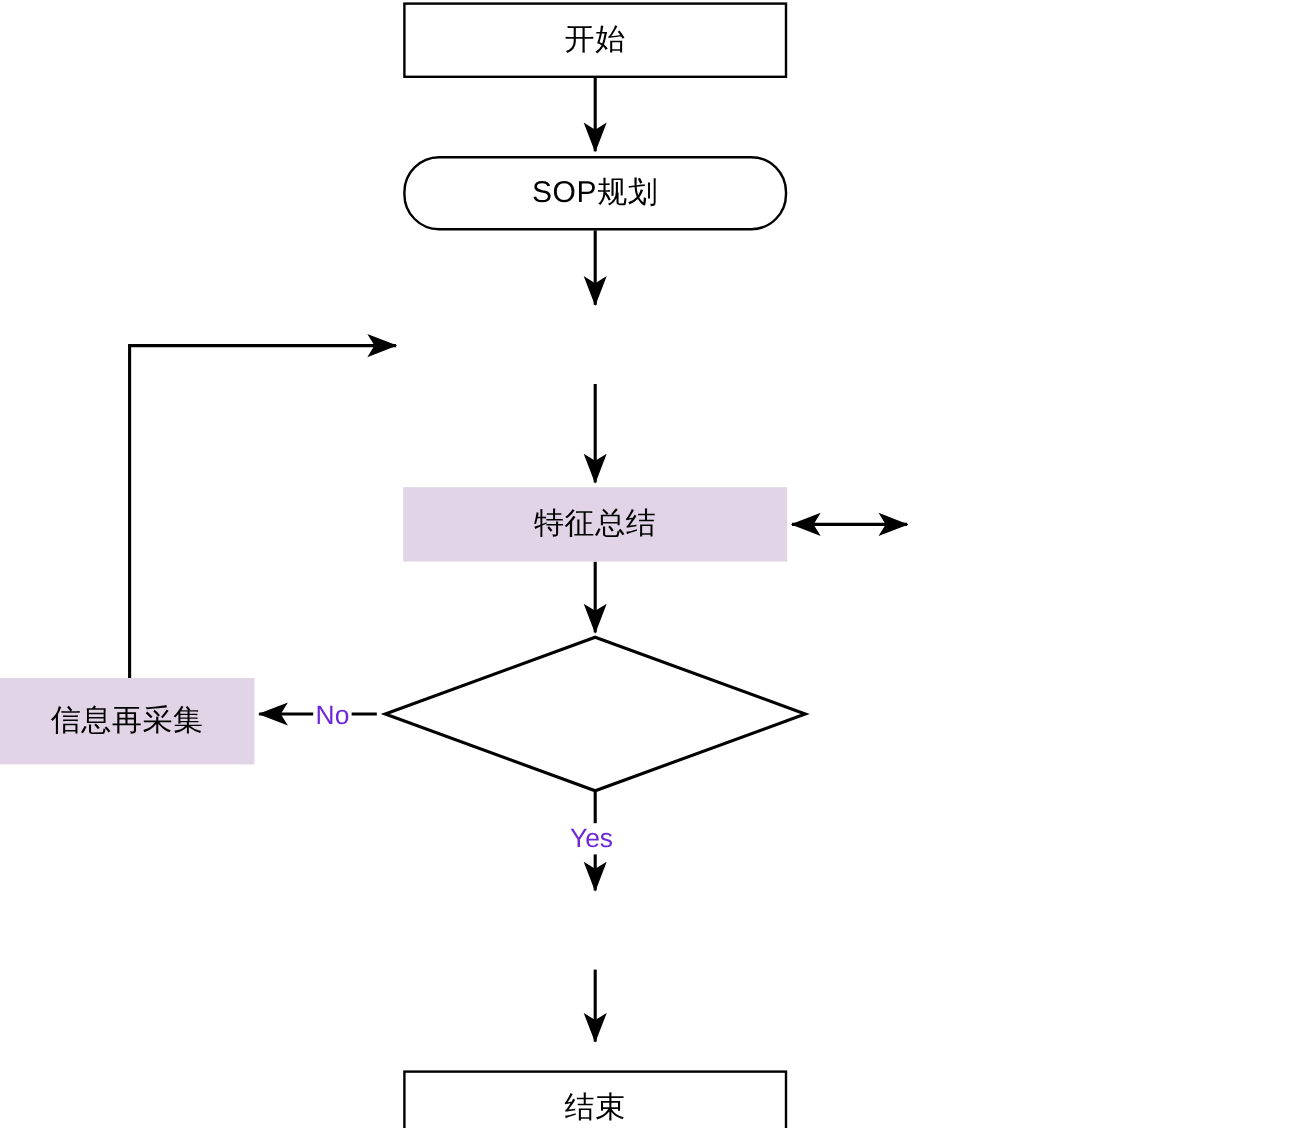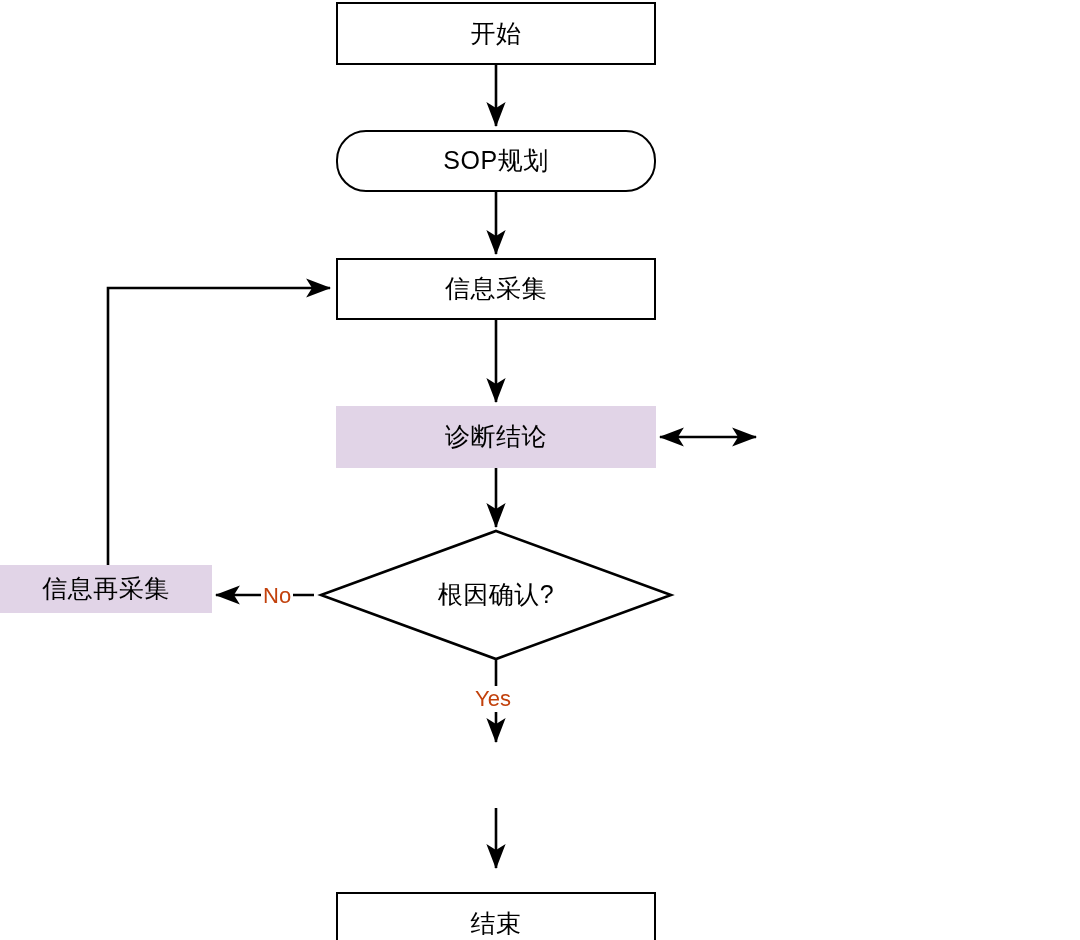--- a/index.html
+++ b/index.html
@@ -45,21 +45,21 @@
     background: #e1d4e7;
     border: none;
   }
   .node.decision {
     background: transparent;
     border: none;
   }
   .edge-label {
     position: absolute;
     font-size: 22px;
-    color: #c2410c;
+    color: #6d28d9;
     background: #ffffff;
     padding: 0 2px;
     z-index: 3;
     white-space: nowrap;
   }
 </style>
 </head>
 <body>
 
 <div id="canvas">
@@ -96,34 +96,28 @@
   </svg>
 
   <div class="node process" style="left:336px; top:2px; width:320px; height:63px;">
     <span>开始</span>
   </div>
 
   <div class="node process" style="left:336px; top:130px; width:320px; height:62px;border-radius:30px;">
     <span>SOP规划</span>
   </div>
 
-  <div class="node process" style="left:336px; top:258px; width:320px; height:62px;">
-    <span>信息采集</span>
-  </div>
 
   <div class="node highlight" style="left:336px; top:406px; width:320px; height:62px;">
-    <span>诊断结论</span>
+    <span>特征总结</span>
   </div>
 
 
-  <div class="node decision" style="left:321px; top:531px; width:350px; height:128px;">
-    <span>根因确认?</span>
-  </div>
 
-  <div class="node highlight" style="left:0px; top:565px; width:212px; height:48px;">
+  <div class="node highlight" style="left:0px; top:565px; width:212px; height:72px;">
     <span>信息再采集</span>
   </div>
 
 
   <div class="node process" style="left:336px; top:872px; width:320px; height:63px;margin-top:20px;">
     <span>结束</span>
   </div>
 
   <div class="edge-label" style="left:261px; top:583px;">No</div>
 

